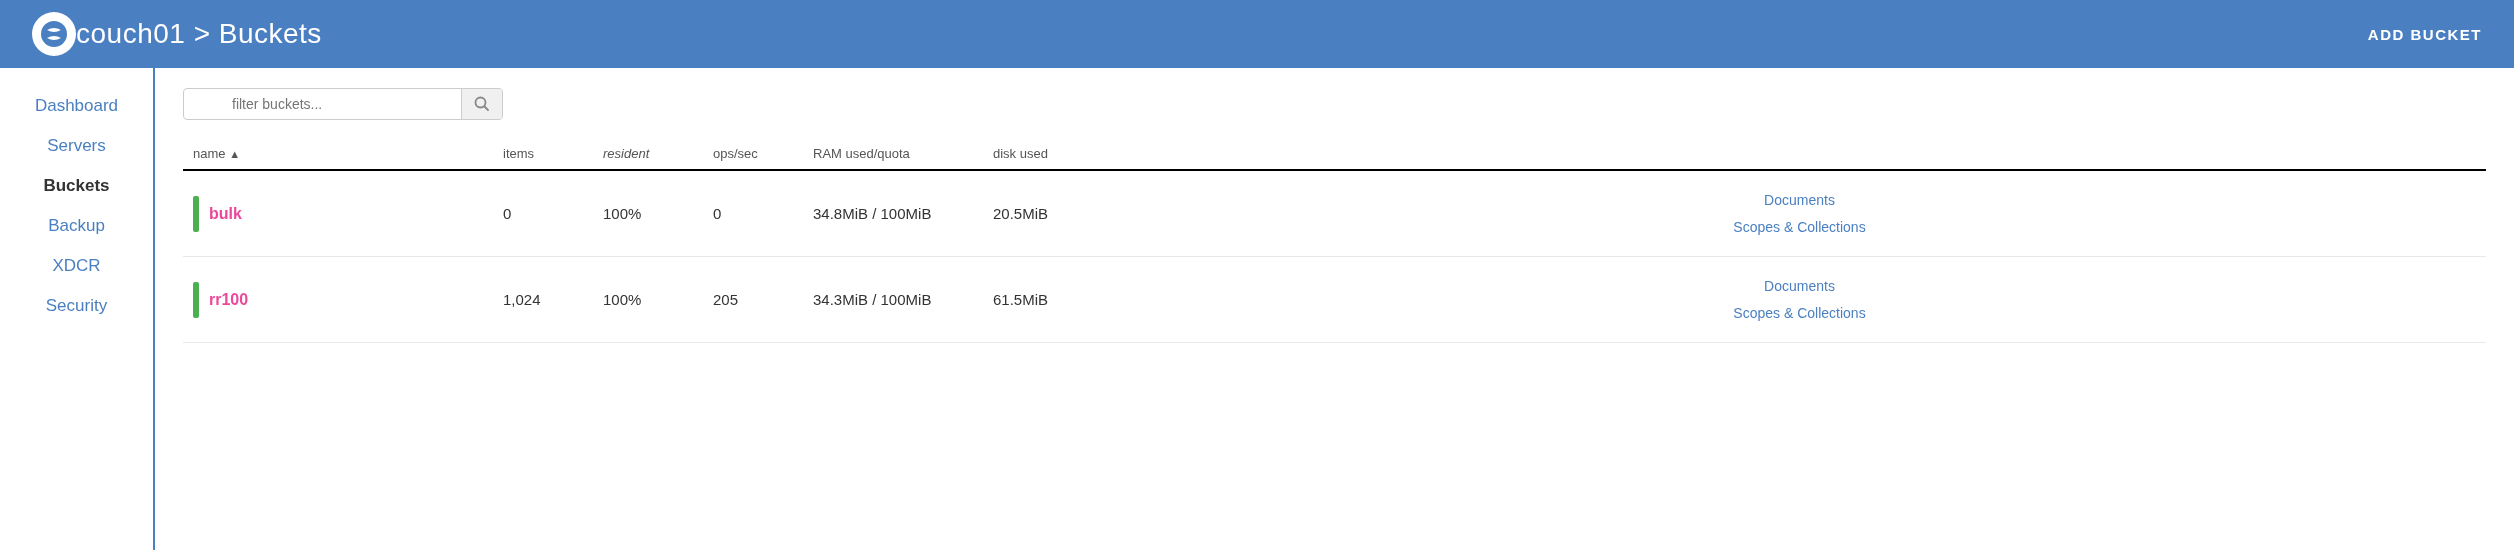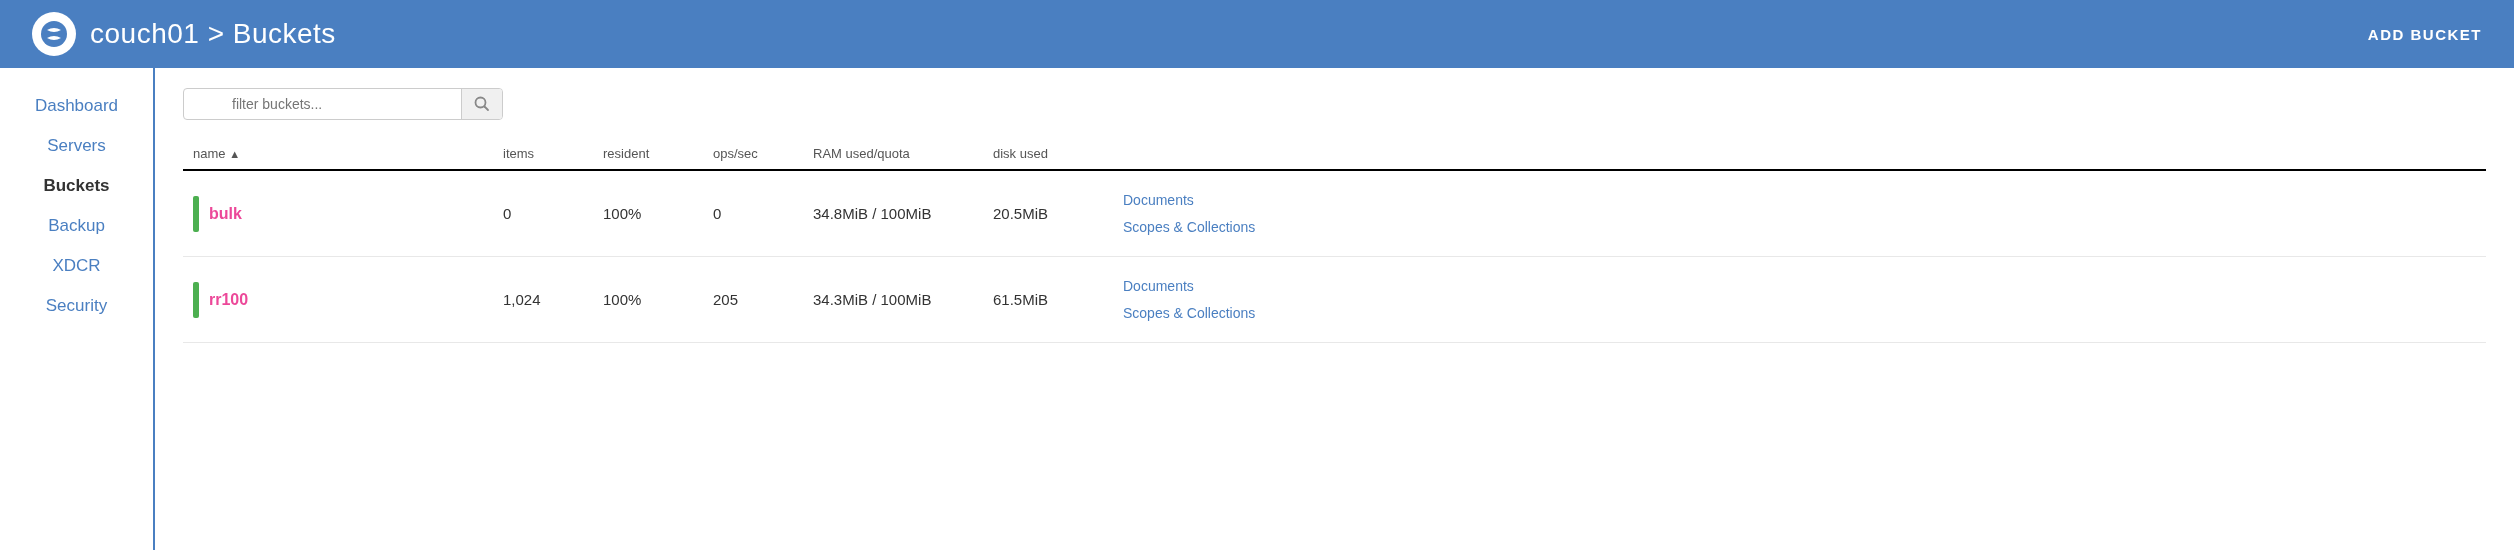--- a/index.html
+++ b/index.html
@@ -10,21 +10,21 @@
       background: #4a7fc1;
       display: flex;
       align-items: center;
       justify-content: space-between;
       padding: 0 32px;
       height: 68px;
     }
     .header-left {
       display: flex;
       align-items: center;
-      gap: 14px;
+      gap: 0;
     }
     .logo-icon {
       width: 44px;
       height: 44px;
       background: #fff;
       border-radius: 50%;
       display: flex;
       align-items: center;
       justify-content: center;
     }
@@ -124,21 +124,21 @@
     }
     .buckets-table th {
       font-size: 13px;
       font-weight: 400;
       color: #555;
       padding: 8px 10px;
       text-align: left;
     }
     .col-name { width: 310px; }
     .col-items { width: 100px; }
-    .col-resident { width: 110px; }
+    .col-resident { width: 110px; font-style: italic; }
     .col-ops { width: 100px; }
     .col-ram { width: 180px; }
     .col-disk { width: 130px; }
     .col-actions { text-align: right; }
 
     .sort-arrow { font-size: 11px; }
 
     .buckets-table tbody tr {
       border-bottom: 1px solid #e8e8e8;
     }
@@ -159,21 +159,21 @@
       background: #4caf50;
       border-radius: 2px;
       flex-shrink: 0;
     }
     .bucket-name {
       font-weight: 600;
       font-size: 16px;
       color: #ec4899;
     }
     .td-actions {
-      text-align: left;
+      text-align: center;
       line-height: 1.9;
     }
     .action-link {
       display: block;
       color: #4a7fc1;
       font-size: 14px;
       cursor: pointer;
       text-decoration: none;
     }
   </style>

